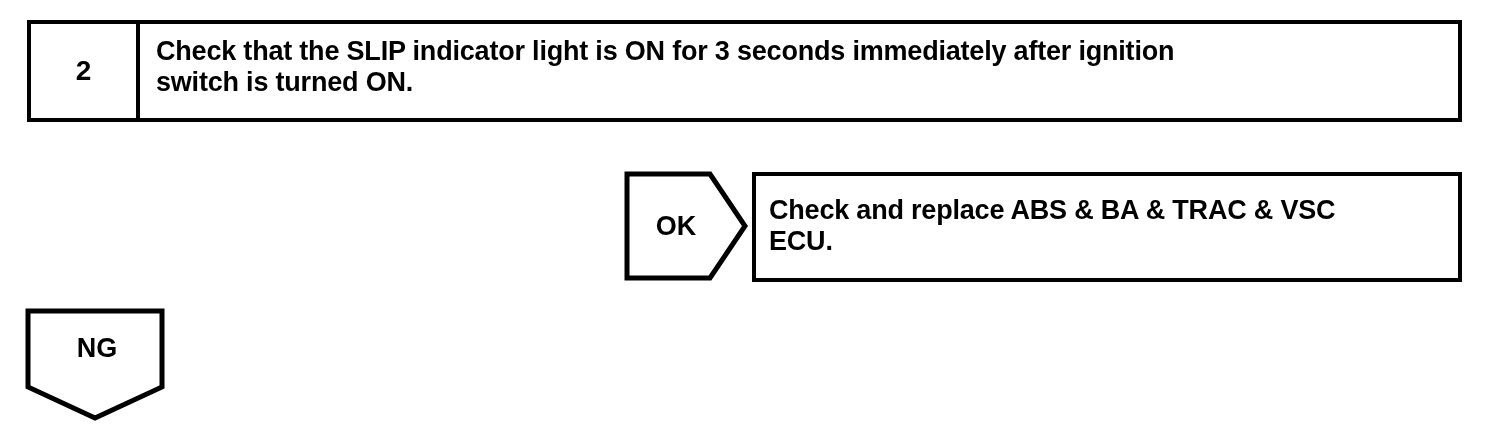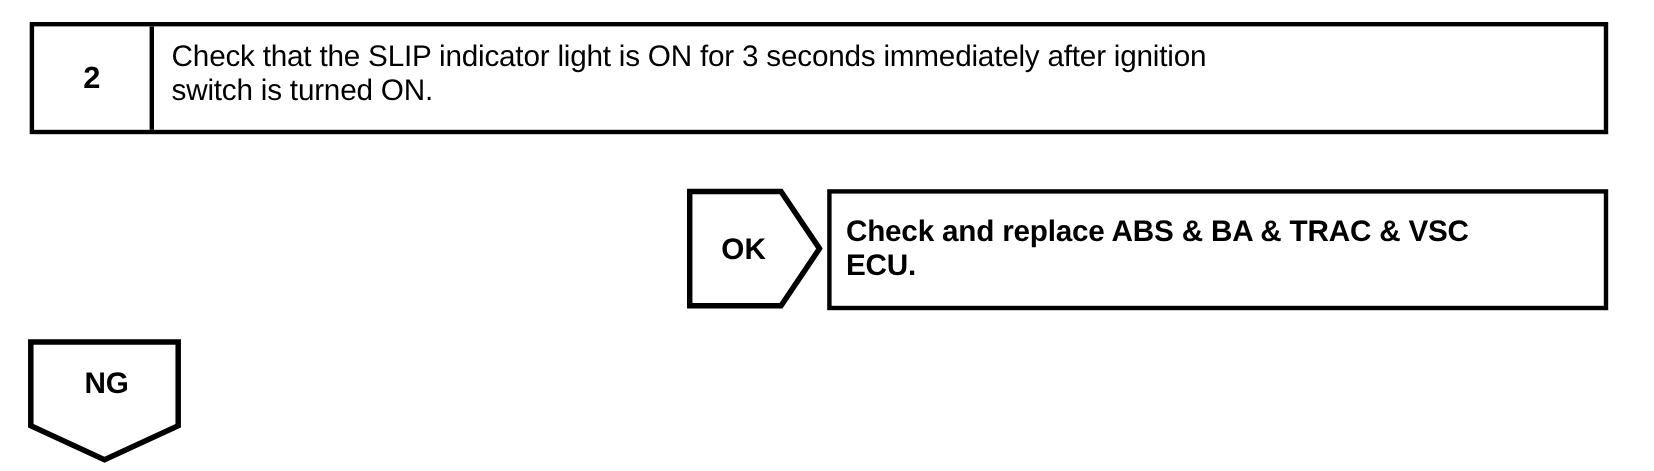--- a/index.html
+++ b/index.html
@@ -54,21 +54,21 @@
     right: 0;
     height: 100%;
     display: flex;
     align-items: flex-start;
     padding-left: 16px;
     padding-top: 12px;
     box-sizing: border-box;
   }
   .step-text {
     font-size: 27px;
-    font-weight: normal;
+    font-weight: bold;
     color: #000000;
     line-height: 31px;
     letter-spacing: -0.2px;
     white-space: pre-line;
     text-align: left;
   }
 
   
   .ok-pentagon {
     position: absolute;

